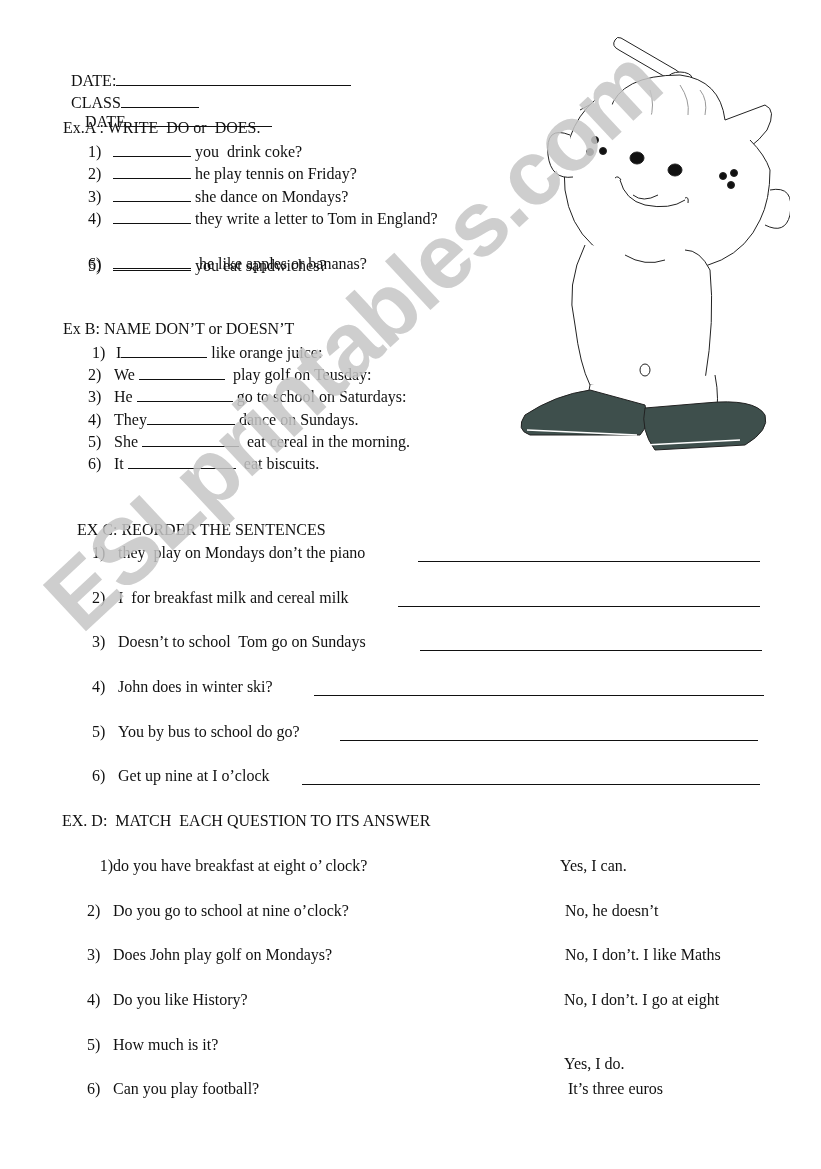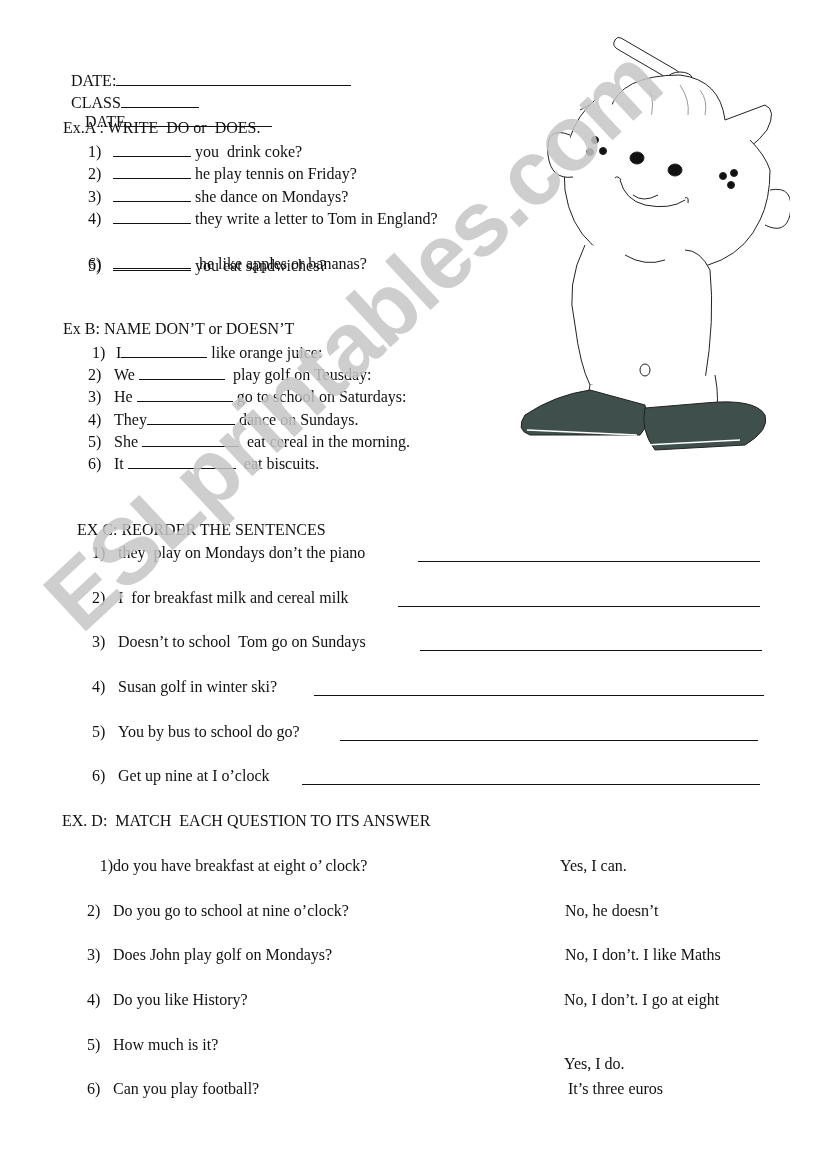--- a/index.html
+++ b/index.html
@@ -47,21 +47,21 @@
 </div>
 
 <div class="abs" style="left:77px;top:521px;">EX C: REORDER THE SENTENCES</div>
 <div>
   <div class="abs" style="left:92px;top:544px;"><span class="num" style="width:26px;">1)</span><span>they  play on Mondays don’t the piano</span></div>
   <div class="fill-line" style="left:418px;top:561px;width:342px;"></div>
   <div class="abs" style="left:92px;top:589px;"><span class="num" style="width:26px;">2)</span><span>I  for breakfast milk and cereal milk</span></div>
   <div class="fill-line" style="left:398px;top:606px;width:362px;"></div>
   <div class="abs" style="left:92px;top:633px;"><span class="num" style="width:26px;">3)</span><span>Doesn’t to school  Tom go on Sundays</span></div>
   <div class="fill-line" style="left:420px;top:650px;width:342px;"></div>
-  <div class="abs" style="left:92px;top:678px;"><span class="num" style="width:26px;">4)</span><span>Susan golf in winter ski?</span></div>
+  <div class="abs" style="left:92px;top:678px;"><span class="num" style="width:26px;">4)</span><span>John does in winter ski?</span></div>
   <div class="fill-line" style="left:314px;top:695px;width:450px;"></div>
   <div class="abs" style="left:92px;top:723px;"><span class="num" style="width:26px;">5)</span><span>You by bus to school do go?</span></div>
   <div class="fill-line" style="left:340px;top:740px;width:418px;"></div>
   <div class="abs" style="left:92px;top:767px;"><span class="num" style="width:26px;">6)</span><span>Get up nine at I o’clock</span></div>
   <div class="fill-line" style="left:302px;top:784px;width:458px;"></div>
 </div>
 
 <div class="abs" style="left:62px;top:812px;">EX. D:  MATCH  EACH QUESTION TO ITS ANSWER</div>
 <div>
   <div class="abs" style="left:87px;top:857px;text-align:right;"><span class="num" style="width:26px;">1)</span><span>do you have breakfast at eight o’ clock?</span></div>

